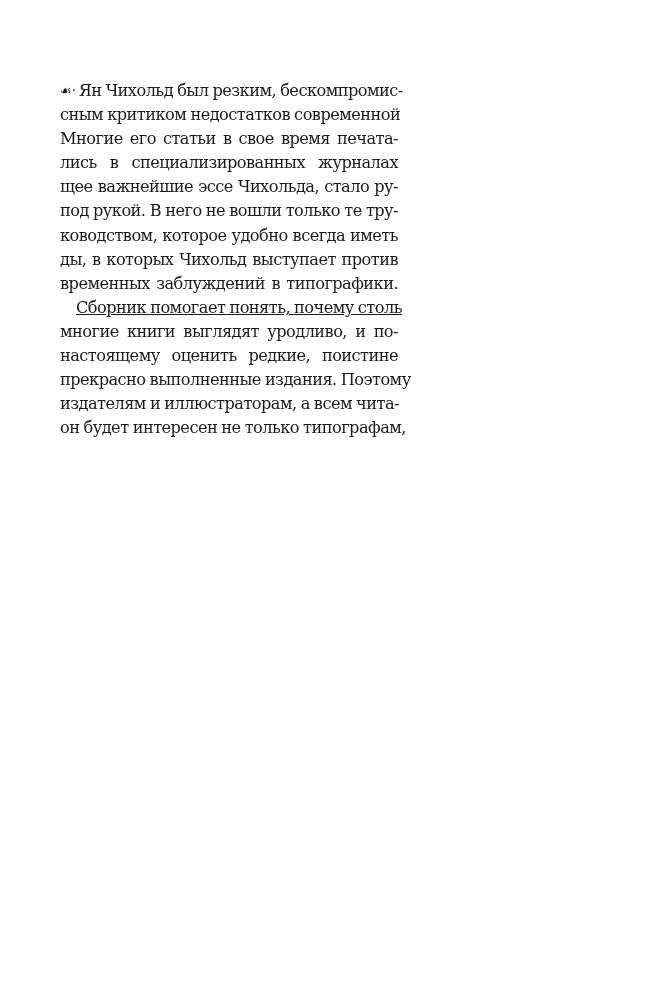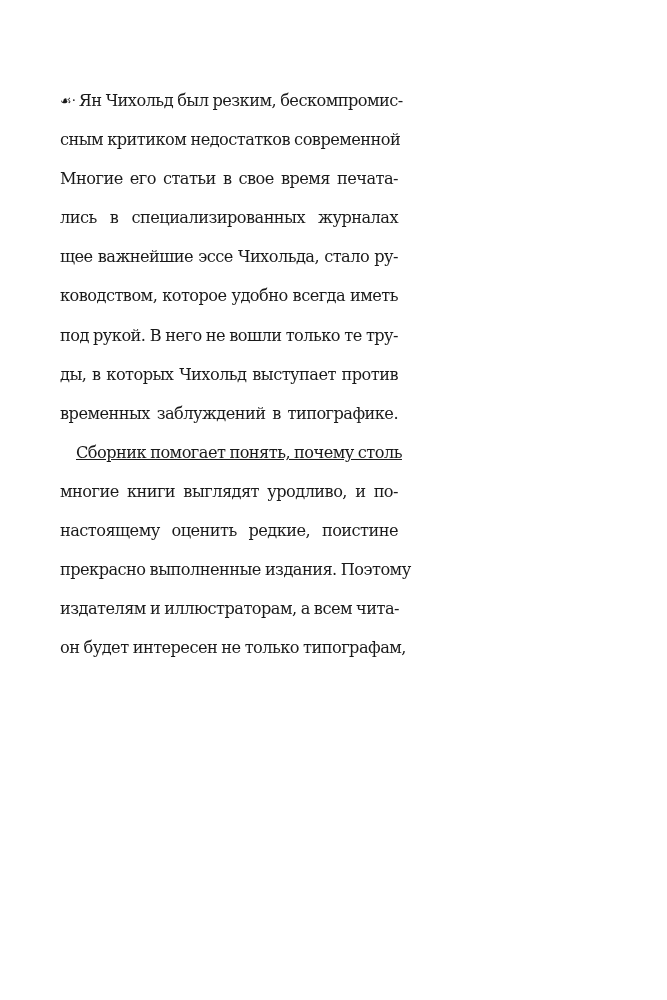--- a/index.html
+++ b/index.html
@@ -18,27 +18,26 @@
       left: 60px;
       top: 76px;
       width: 338px;
       font-family: "DejaVu Serif", "Liberation Serif", serif;
       font-size: 16.2px;
       color: #1a1a1a;
     }
     .line {
       display: block;
       height: 24.1px;
-      line-height: 19px;
+      line-height: 29px;
       white-space: nowrap;
       text-align: justify;
       text-align-last: justify;
       letter-spacing: -0.55px;
       word-spacing: -0.5px;
-      margin-top: 15px;
     }
     .line.last {
       text-align-last: left;
     }
     .line.indent {
       padding-left: 16px;
       text-decoration: underline;
     }
     .ornament {
       display: inline-block;
@@ -51,24 +50,24 @@
 </head>
 <body>
 
 <div class="page">
   <div>
     <span class="line"><span class="ornament">☙·</span><span>Ян Чихольд был резким, бескомпромис-</span></span>
     <span class="line">сным критиком недостатков современной</span>
     <span class="line">Многие его статьи в свое время печата-</span>
     <span class="line">лись в специализированных журналах</span>
     <span class="line">щее важнейшие эссе Чихольда, стало ру-</span>
+    <span class="line">под рукой. В него не вошли только те тру-</span>
     <span class="line">ководством, которое удобно всегда иметь</span>
-    <span class="line">под рукой. В него не вошли только те тру-</span>
     <span class="line">ды, в которых Чихольд выступает против</span>
-    <span class="line">временных заблуждений в типографике.</span>
+    <span class="line">временных заблуждений в типографики.</span>
   </div>
   <div>
     <span class="line indent">Сборник помогает понять, почему столь</span>
     <span class="line">многие книги выглядят уродливо, и по-</span>
     <span class="line">настоящему оценить редкие, поистине</span>
     <span class="line">прекрасно выполненные издания. Поэтому</span>
     <span class="line">издателям и иллюстраторам, а всем чита-</span>
     <span class="line">он будет интересен не только типографам,</span>
   </div>
 </div>

